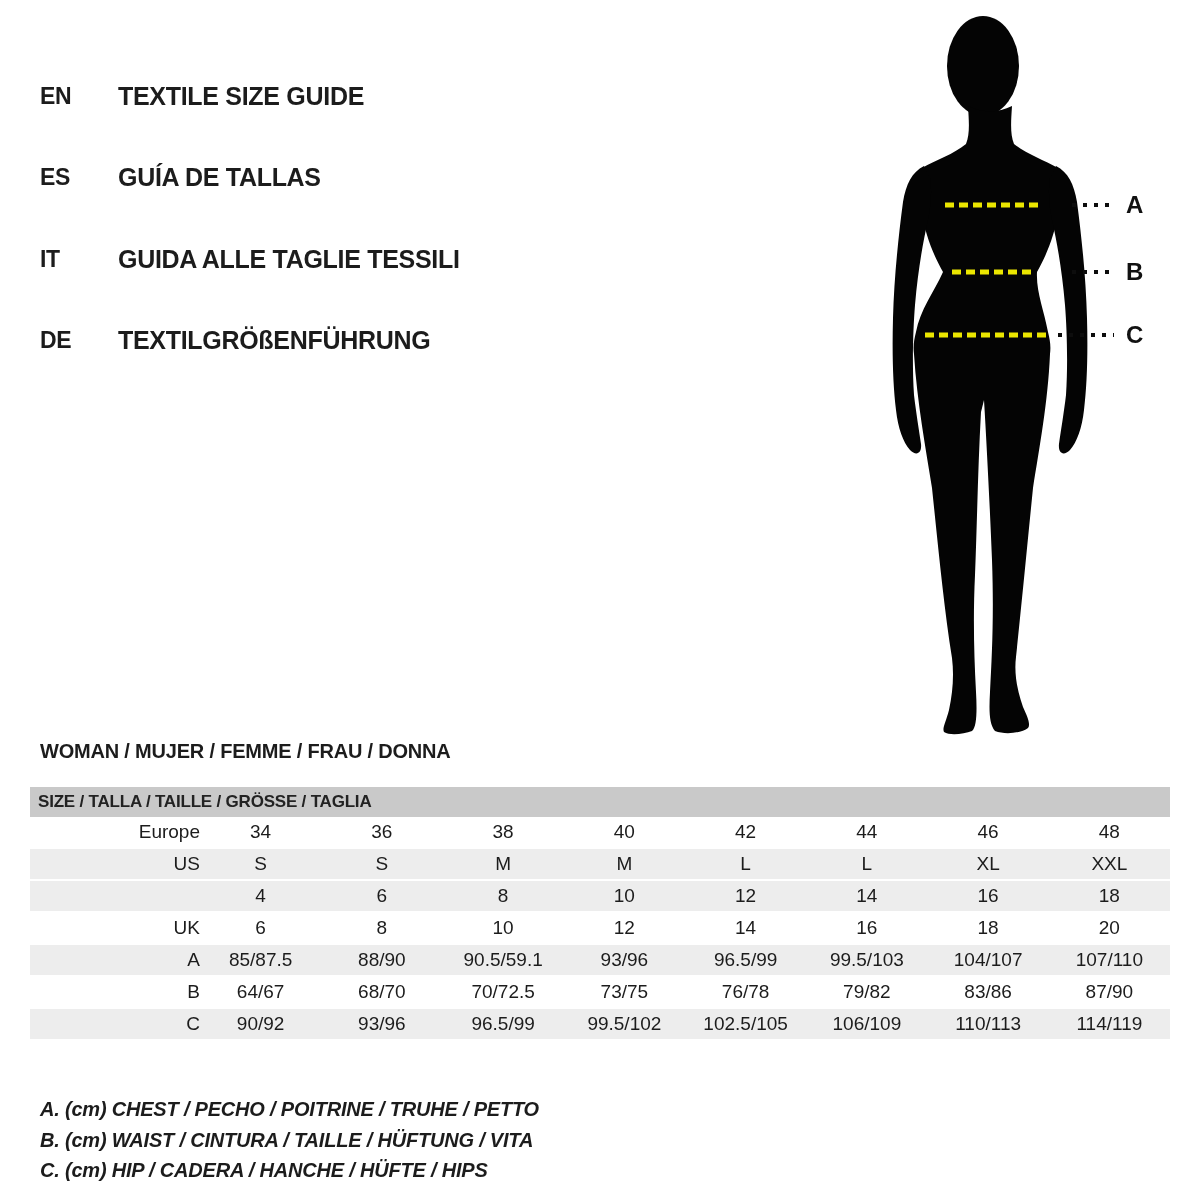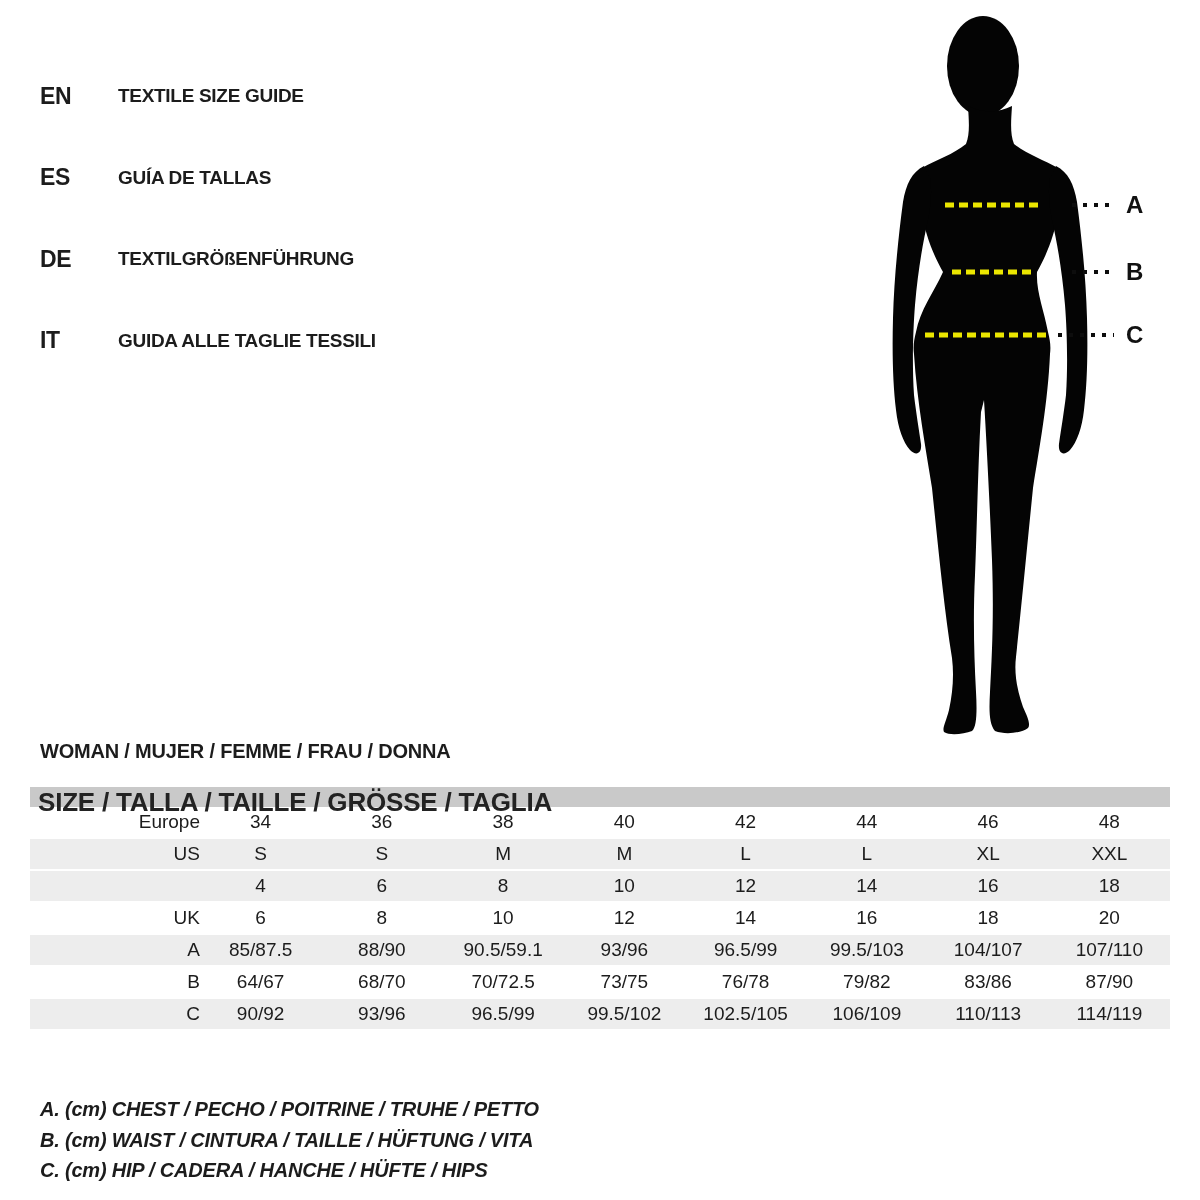--- a/index.html
+++ b/index.html
@@ -19,43 +19,43 @@
   
   .lang-block {
     position:absolute; left:40px; top:32px;
     display:flex; flex-direction:column;
   }
   .lang-row { display:flex; height:34.5px; align-items:center;margin-top:47px; }
   .lang-code {
     width:78px; font-weight:bold; font-size:23px; letter-spacing:-0.3px;
   }
   .lang-label {
-    font-weight:bold; font-size:19px; letter-spacing:-0.3px; white-space:nowrap;
+    font-weight:bold; font-size:25px; letter-spacing:-0.3px; white-space:nowrap;
   }
   
   .figure-wrap { position:absolute; left:880px; top:10px; width:280px; height:745px; }
   .figure-wrap svg { display:block; width:280px; height:745px; }
   .marker-label {
     position:absolute; left:246px; width:40px;
     font-weight:bold; font-size:24px; color:#111;
   }
   
   .section-title {
     position:absolute; left:40px; top:740px;
     font-weight:bold; font-size:20px; letter-spacing:-0.2px;
   }
   
   .size-table {
     position:absolute; left:30px; top:787px; width:1140px;
     font-size:19px;
   }
   .size-table-header {
-    height:20px; line-height:30px;
+    height:30px; line-height:30px;
     background:var(--header-bg);
-    font-weight:bold; font-size:26px; letter-spacing:-0.2px;
+    font-weight:bold; font-size:17px; letter-spacing:-0.2px;
     padding-left:8px; box-sizing:border-box;
     color:#222;
   }
   .trow {
     display:flex; height:32px; box-sizing:border-box;
     border-bottom:2px solid #ffffff;
     align-items:center;
   }
   .trow.shaded { background:var(--stripe-bg); }
   .cell { text-align:center; flex:1 1 0; line-height:30px; white-space:nowrap; }
@@ -75,26 +75,26 @@
 <section class="lang-block">
     <div class="lang-row">
       <span class="lang-code">EN</span>
       <span class="lang-label">TEXTILE SIZE GUIDE</span>
     </div>
     <div class="lang-row">
       <span class="lang-code">ES</span>
       <span class="lang-label">GUÍA DE TALLAS</span>
     </div>
     <div class="lang-row">
+      <span class="lang-code">IT</span>
+      <span class="lang-label">GUIDA ALLE TAGLIE TESSILI</span>
+    </div>
+    <div class="lang-row">
       <span class="lang-code">DE</span>
       <span class="lang-label">TEXTILGRÖßENFÜHRUNG</span>
-    </div>
-    <div class="lang-row">
-      <span class="lang-code">IT</span>
-      <span class="lang-label">GUIDA ALLE TAGLIE TESSILI</span>
     </div>
   </section>
 
 <div class="figure-wrap">
   <svg viewBox="0 0 280 745" aria-hidden="true">
 
     <ellipse cx="103" cy="56" rx="36" ry="50" style="fill:var(--sil)"></ellipse>
 
     <path style="fill:var(--sil)" d="
       M 88,96

